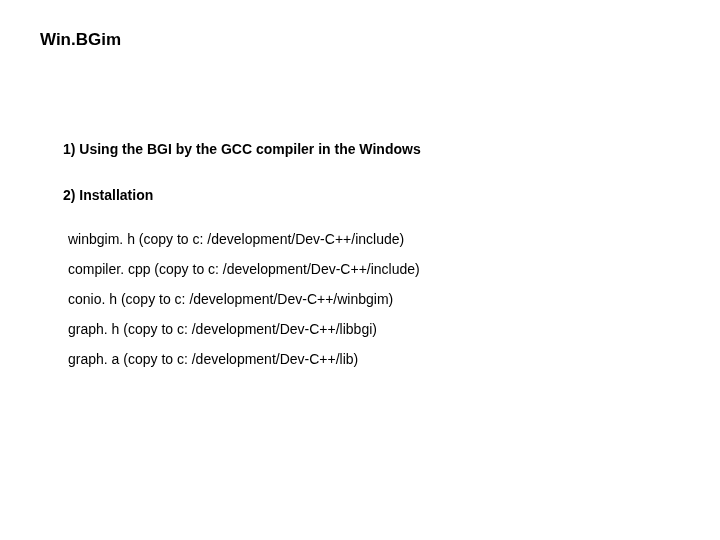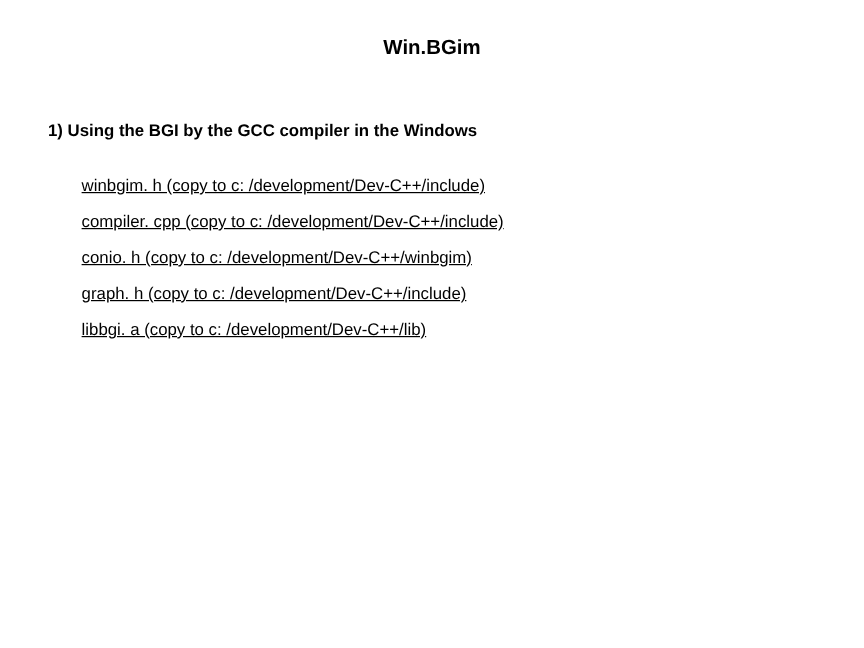--- a/index.html
+++ b/index.html
@@ -9,53 +9,53 @@
     }
     body {
       width: 720px;
       height: 540px;
       background: #ffffff;
       font-family: Verdana, Geneva, sans-serif;
       color: #000000;
       padding: 30px 40px;
     }
     .title {
-      text-align: center;
       font-weight: bold;
       font-size: 17px;
-      margin-bottom: 50px;
+      margin-bottom: 91px;
     }
     .section {
       margin-bottom: 30px;
     }
     .section-heading {
       font-weight: bold;
       font-size: 14px;
       margin-bottom: 0;
+      margin-left: 23px;
     }
     .items {
       margin-top: 28px;
-      text-decoration: underline;
     }
     .item {
       font-size: 14px;
       margin-left: 28px;
       margin-bottom: 14px;
     }
   </style>
 </head>
 <body>
 
 <div class="title">Win.BGim</div>
 
 <div class="section">
   <div class="section-heading">1) Using the BGI by the GCC compiler in the Windows</div>
 </div>
 
 <div class="section">
+  <div class="section-heading">2) Installation</div>
   <div class="items">
     <div class="item">winbgim. h (copy to c: /development/Dev-C++/include)</div>
     <div class="item">compiler. cpp (copy to c: /development/Dev-C++/include)</div>
     <div class="item">conio. h (copy to c: /development/Dev-C++/winbgim)</div>
-    <div class="item">graph. h (copy to c: /development/Dev-C++/include)</div>
-    <div class="item">libbgi. a  (copy to c: /development/Dev-C++/lib)</div>
+    <div class="item">graph. h (copy to c: /development/Dev-C++/libbgi)</div>
+    <div class="item">graph. a  (copy to c: /development/Dev-C++/lib)</div>
   </div>
 </div>
 
 </body></html>

